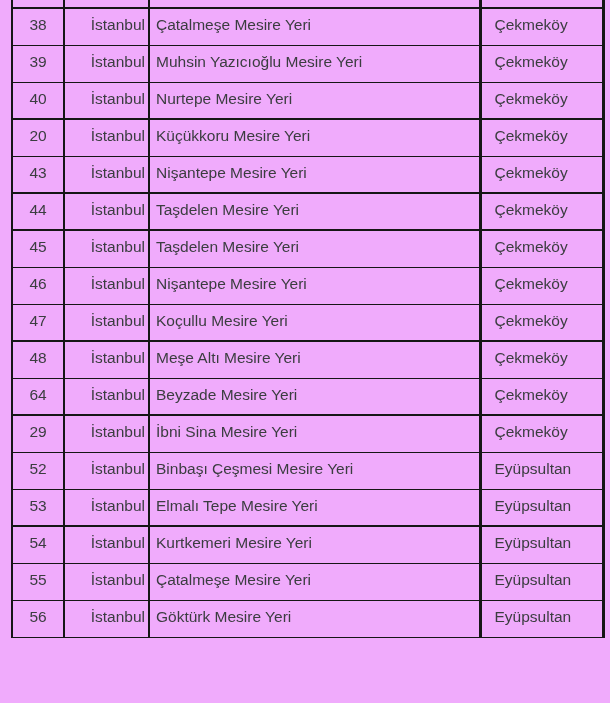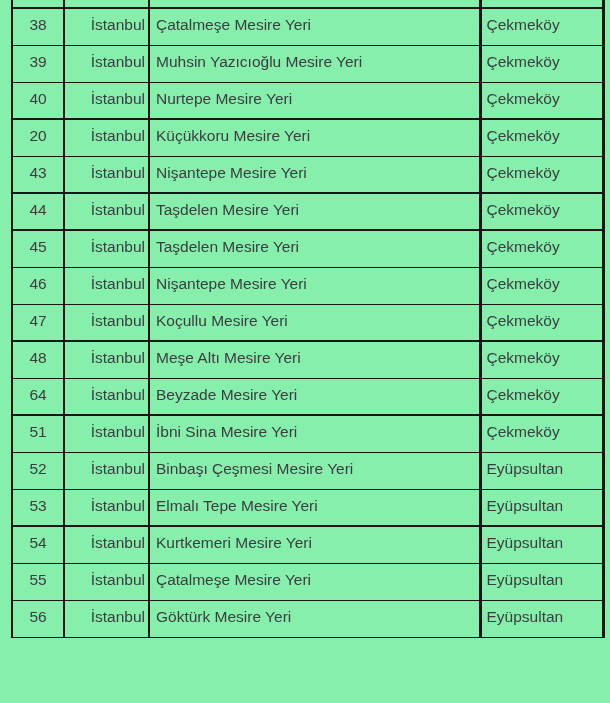--- a/index.html
+++ b/index.html
@@ -6,21 +6,21 @@
     margin: 0;
     padding: 0;
     background: #ffffff;
     font-family: "Liberation Sans", sans-serif;
   }
   .viewport {
     position: relative;
     width: 610px;
     height: 703px;
     overflow: hidden;
-    background: #86efac;
+    background: #f0abfc;
   }
   table.places {
     border-collapse: collapse;
     table-layout: fixed;
     margin-left: 11px;
     width: 591px;
   }
   col.c-no   { width: 52px; }
   col.c-prov { width: 85px; }
   col.c-name { width: 331px; }
@@ -35,21 +35,21 @@
     line-height: 18px;
     color: #3b3d40;
     border: 1px solid #161616;
     overflow: hidden;
     white-space: nowrap;
   }
   
   td:nth-child(1) { border-left-width: 2px; border-right-width: 2px; text-align: center; }
   td:nth-child(2) { border-right-width: 2px; text-align: right; }
   td:nth-child(3) { border-right-width: 3px; padding-left: 6px; text-align: left; margin-top: 20px; }
-  td:nth-child(4) { border-right-width: 3px; padding-left: 5px; text-align: left; }
+  td:nth-child(4) { border-right-width: 3px; padding-left: 13px; text-align: left; }
 
   
   tr.thick td { border-top-width: 2px; }
   tr.thin  td { border-top-width: 1px; }
 
   
   tr.partial-top td {
     border-top: none;
     height: 8px;
     padding: 0;
@@ -133,21 +133,21 @@
           <td>Meşe Altı Mesire Yeri</td>
           <td>Çekmeköy</td>
         </tr>
         <tr class="thin">
           <td>64</td>
           <td>İstanbul</td>
           <td>Beyzade Mesire Yeri</td>
           <td>Çekmeköy</td>
         </tr>
         <tr class="thick">
-          <td>51</td>
+          <td>29</td>
           <td>İstanbul</td>
           <td>İbni Sina Mesire Yeri</td>
           <td>Çekmeköy</td>
         </tr>
         <tr class="thin">
           <td>52</td>
           <td>İstanbul</td>
           <td>Binbaşı Çeşmesi Mesire Yeri</td>
           <td>Eyüpsultan</td>
         </tr>

